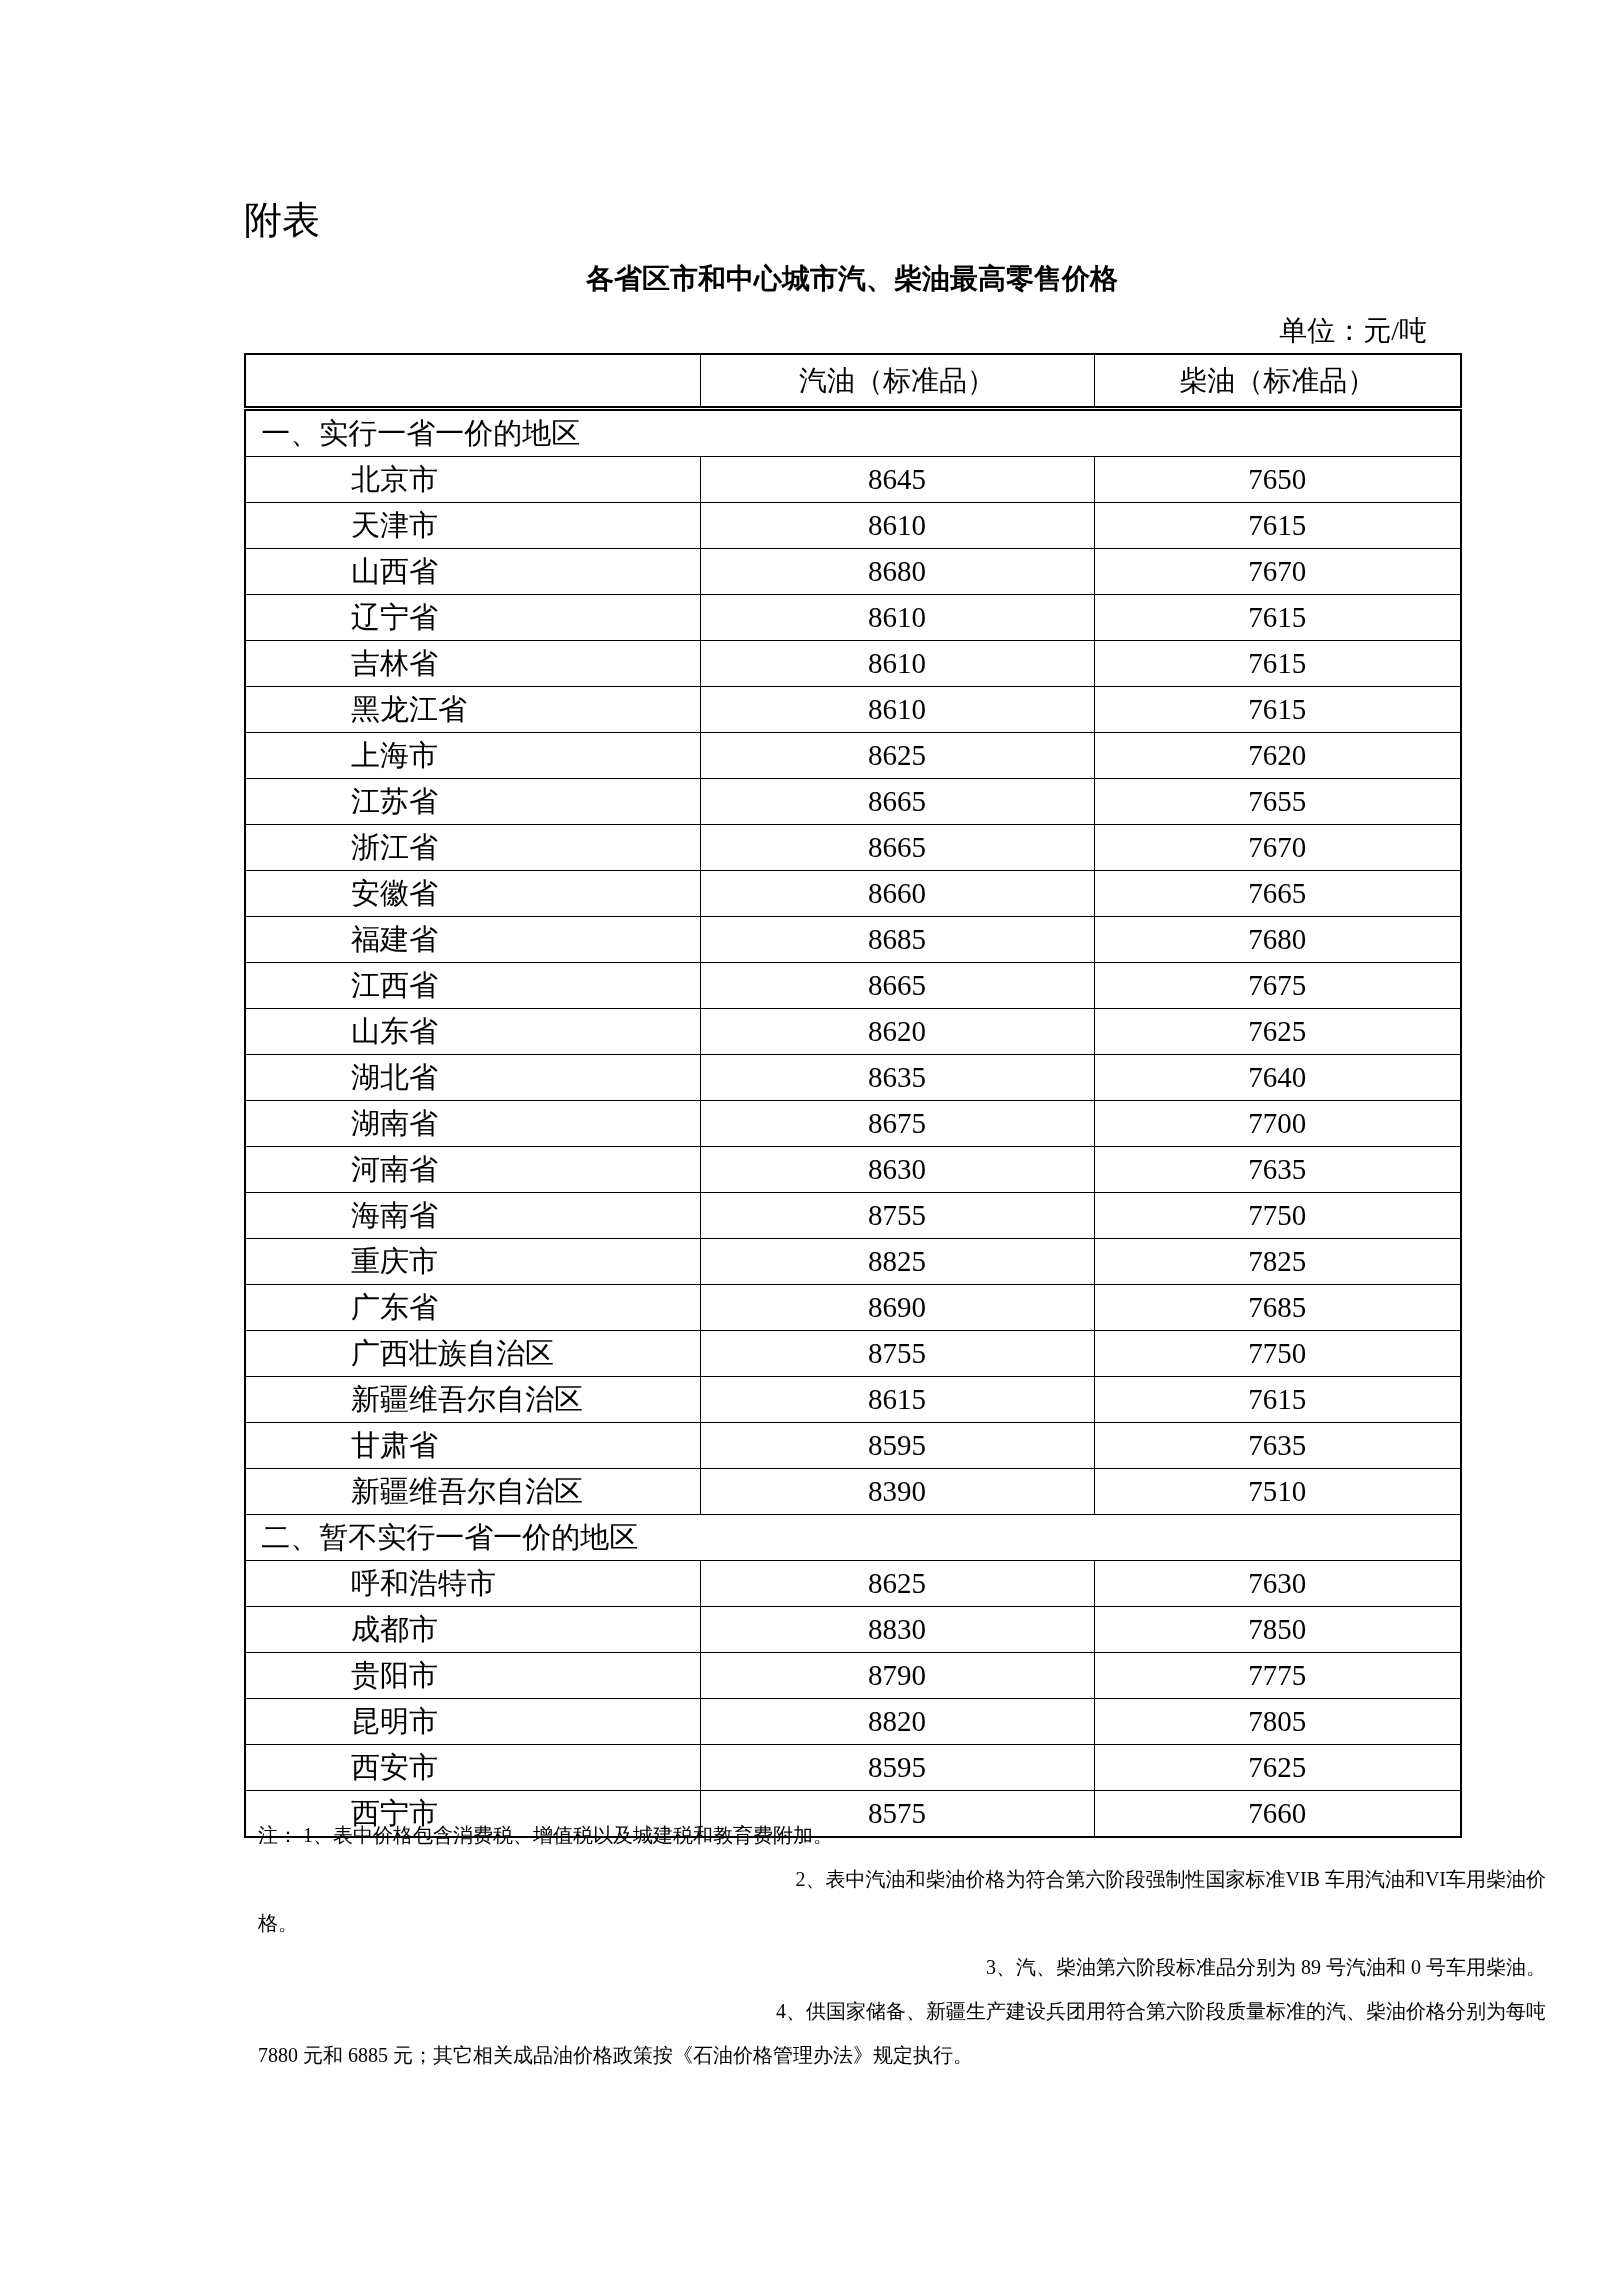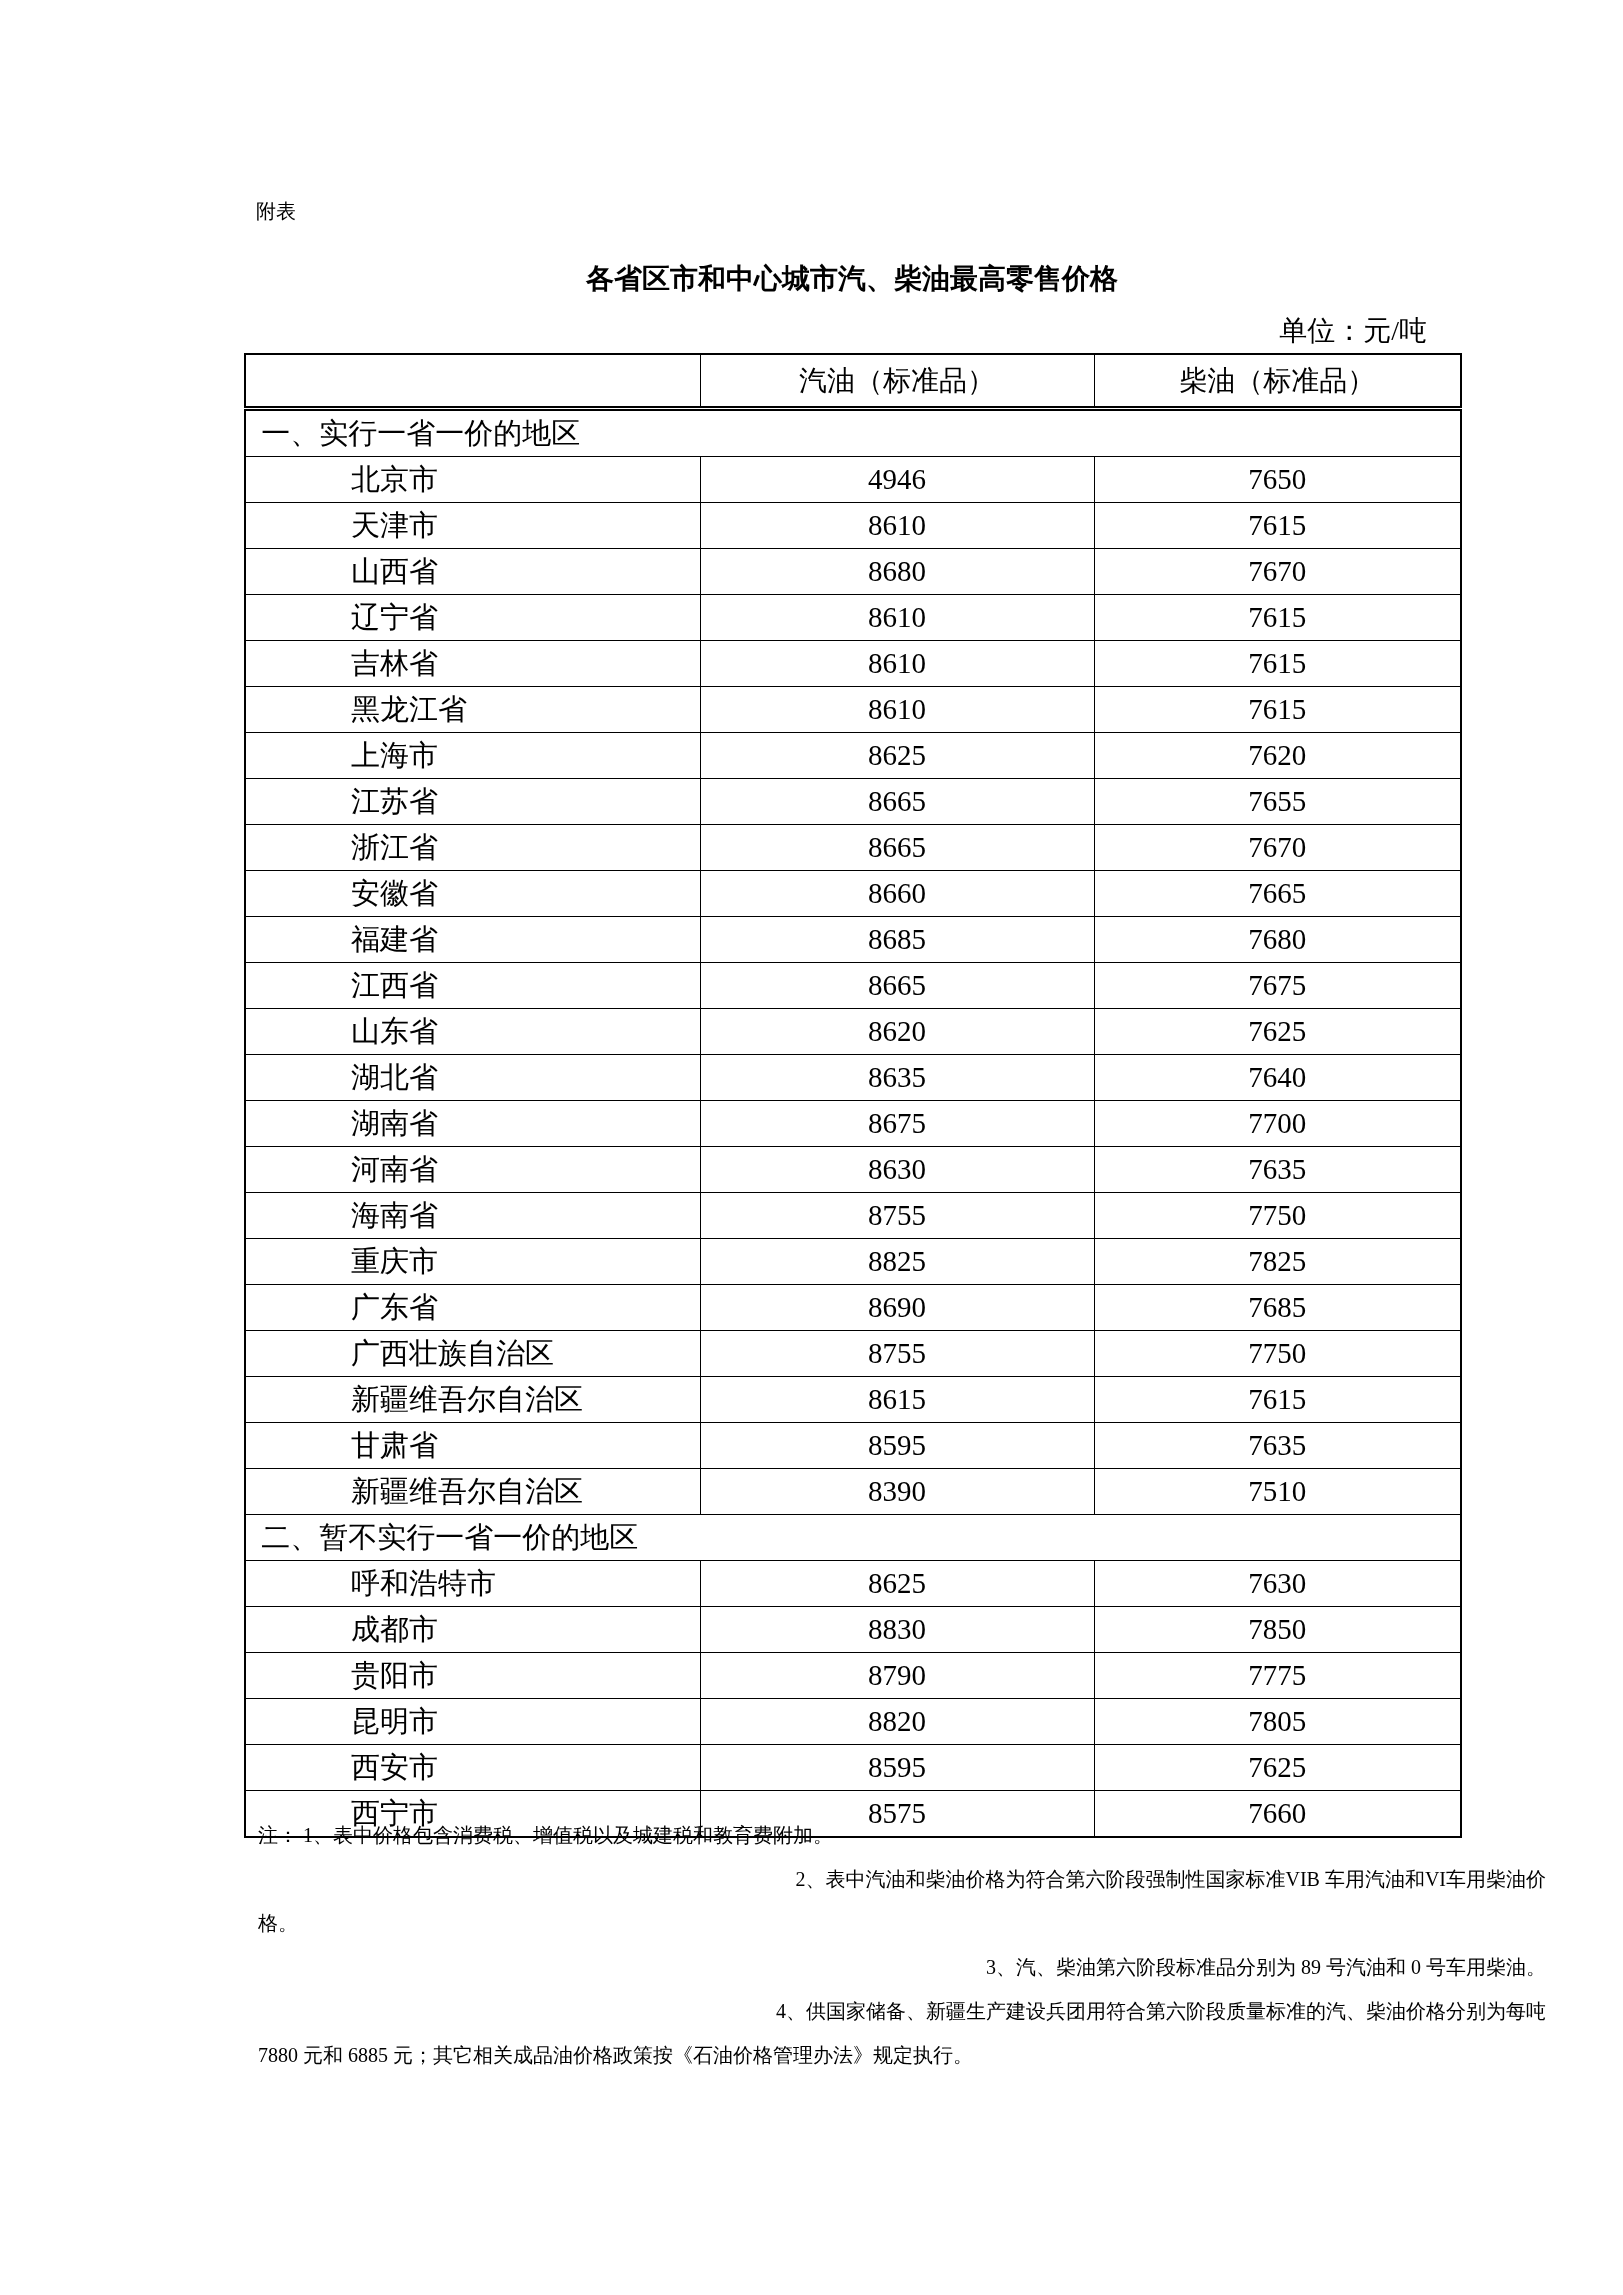--- a/index.html
+++ b/index.html
@@ -7,23 +7,23 @@
     width: 1623px;
     height: 2295px;
     background: #ffffff;
     color: #000000;
     font-family: "Liberation Serif", "DejaVu Serif", serif;
     position: relative;
     overflow: hidden;
   }
   .annex-label {
     position: absolute;
-    left: 256px;
+    left: 244px;
     top: 200px;
-    font-size: 20px;
+    font-size: 38px;
     line-height: 1.1;
     white-space: nowrap;
   }
   .doc-title {
     position: absolute;
     left: 244px;
     top: 263px;
     width: 1216px;
     margin: 0;
     text-align: center;
@@ -111,21 +111,21 @@
       <th>汽油（标准品）</th>
       <th>柴油（标准品）</th>
     </tr>
   </thead>
   <tbody id="price-table-body">
       <tr>
         <td colspan="3" class="section-cell">一、实行一省一价的地区</td>
       </tr>
       <tr>
         <td class="region-cell">北京市</td>
-        <td class="num-cell">4946</td>
+        <td class="num-cell">8645</td>
         <td class="num-cell">7650</td>
       </tr>
       <tr>
         <td class="region-cell">天津市</td>
         <td class="num-cell">8610</td>
         <td class="num-cell">7615</td>
       </tr>
       <tr>
         <td class="region-cell">山西省</td>
         <td class="num-cell">8680</td>

